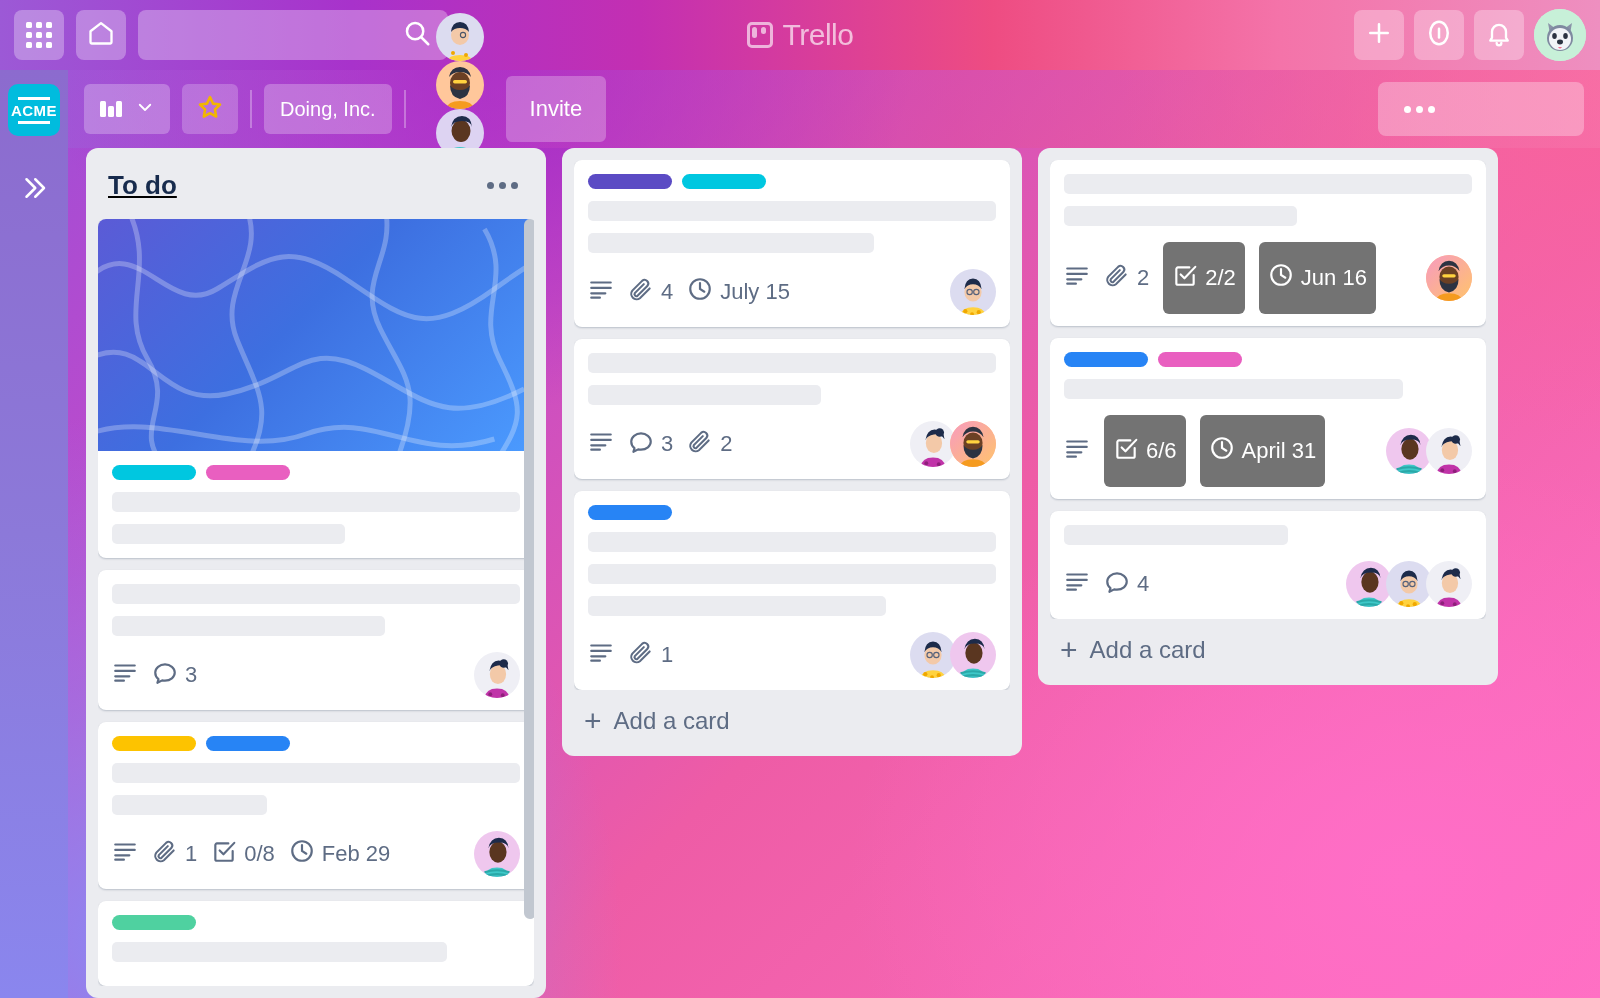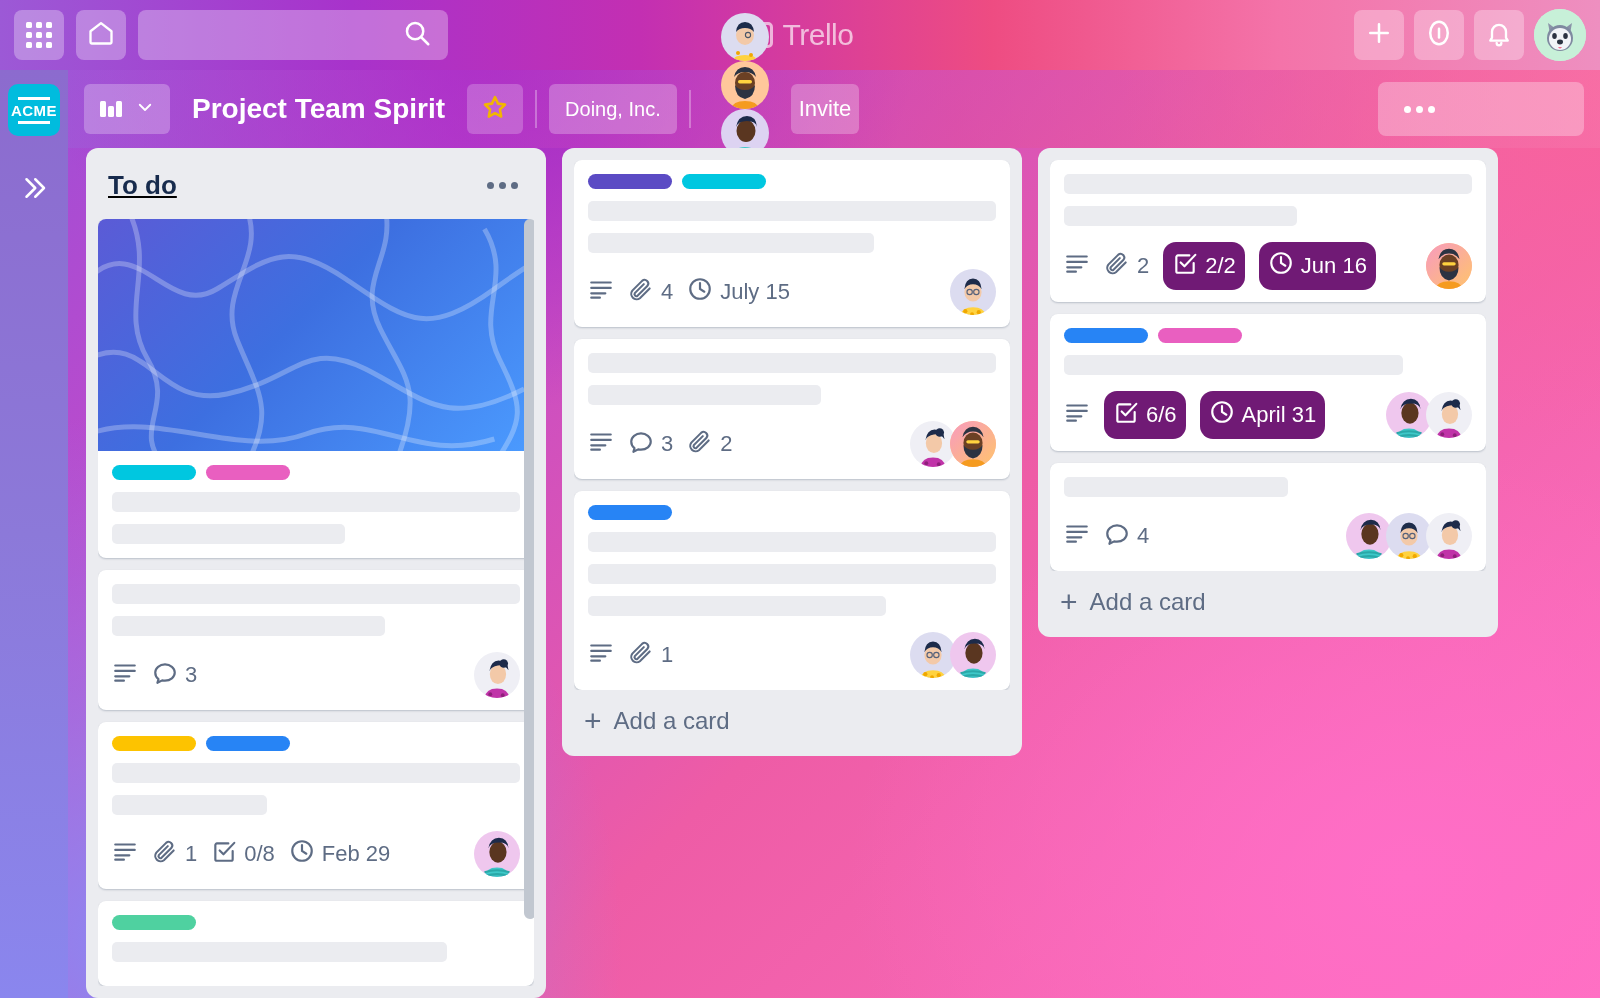--- a/index.html
+++ b/index.html
@@ -81,22 +81,22 @@
   .members .av {
     width: 48px; height: 48px; border-radius: 50%; margin-right: -8px;
     position: relative; overflow: hidden; cursor: pointer;
   }
   .plus12 {
     width: 62px; height: 48px; border-radius: 24px; background: rgba(255,255,255,0.30);
     display:flex; align-items:center; justify-content:center; color:#fff; font-size:20px;
     margin-left: 14px; cursor:pointer;
   }
   .invite-btn {
-    height: 50px; border-radius: 6px; background: rgba(255,255,255,0.26);
-    display:flex; align-items:center; padding: 0 8px; color:#fff; font-size:22px; cursor:pointer; flex-shrink:0;
+    height: 66px; border-radius: 6px; background: rgba(255,255,255,0.26);
+    display:flex; align-items:center; padding: 0 24px; color:#fff; font-size:22px; cursor:pointer; flex-shrink:0;
   }
   .boardmenu {
     margin-left: auto; width: 206px; height: 54px; border-radius: 8px;
     background: rgba(255,255,255,0.30); display:flex; align-items:center;
     padding-left: 26px; cursor:pointer;
   }
   .dots3 { display:flex; gap:5px; }
   .dots3 i { width:7px; height:7px; border-radius:50%; background:#fff; display:block; }
 
   
@@ -149,22 +149,22 @@
   .cover svg { position: absolute; inset: 0; width: 100%; height: 100%; }
   .cover-body { padding: 14px 14px 12px 14px; }
 
   .labels { display:flex; gap: 10px; margin-bottom: 12px; }
   .label { width: 84px; height: 15px; border-radius: 8px; }
   .skel { height: 20px; border-radius: 5px; background: #EBECF0; margin-bottom: 12px; }
 
   .badges { display:flex; align-items:center; gap: 14px; margin-top: 16px; min-height: 44px; }
   .badge { display:flex; align-items:center; gap: 7px; color:#5E6C84; font-size: 22px; }
   .badge.done {
-    background: #701a75; color: #fff; border-radius: 13px;
-    padding: 8px 9px; gap: 7px;
+    background: #737373; color: #fff; border-radius: 6px;
+    padding: 20px 9px; gap: 7px;
   }
   .badge.done svg { stroke: #fff; }
   .spacer { flex: 1; }
   .card-avatars { display:flex; align-items:center; }
   .card-avatars .av {
     width: 46px; height: 46px; border-radius: 50%; margin-left: -6px;
     position: relative; overflow: hidden;
   }
   .card-avatars .av:first-child { margin-left: 0; }
 
@@ -286,21 +286,20 @@
       <b style="height:16px"></b>
         <b style="height:11px"></b>
         <b style="height:16px"></b>
     </span>
     <span>
       <svg width="18" height="18" viewBox="0 0 24 24" fill="none" stroke="#fff" stroke-width="2.4" stroke-linecap="round" stroke-linejoin="round">
         <path d="M5 9l7 7 7-7"></path>
       </svg>
     </span>
   </div>
-  <div class="board-title">Project Team Spirit</div>
   <div class="star-btn">
     <span>
       <svg width="28" height="28" viewBox="0 0 24 24" fill="none" stroke="#F2B600" stroke-width="2.2" stroke-linejoin="round">
         <path d="M12 3.5l2.6 5.6 6 .8-4.4 4.2 1.1 6.1L12 17.3l-5.3 2.9 1.1-6.1L3.4 9.9l6-.8z"></path>
       </svg>
     </span>
   </div>
   <div class="divider-v"></div>
   <div class="bb-pill">
     <span>Doing, Inc.</span>

